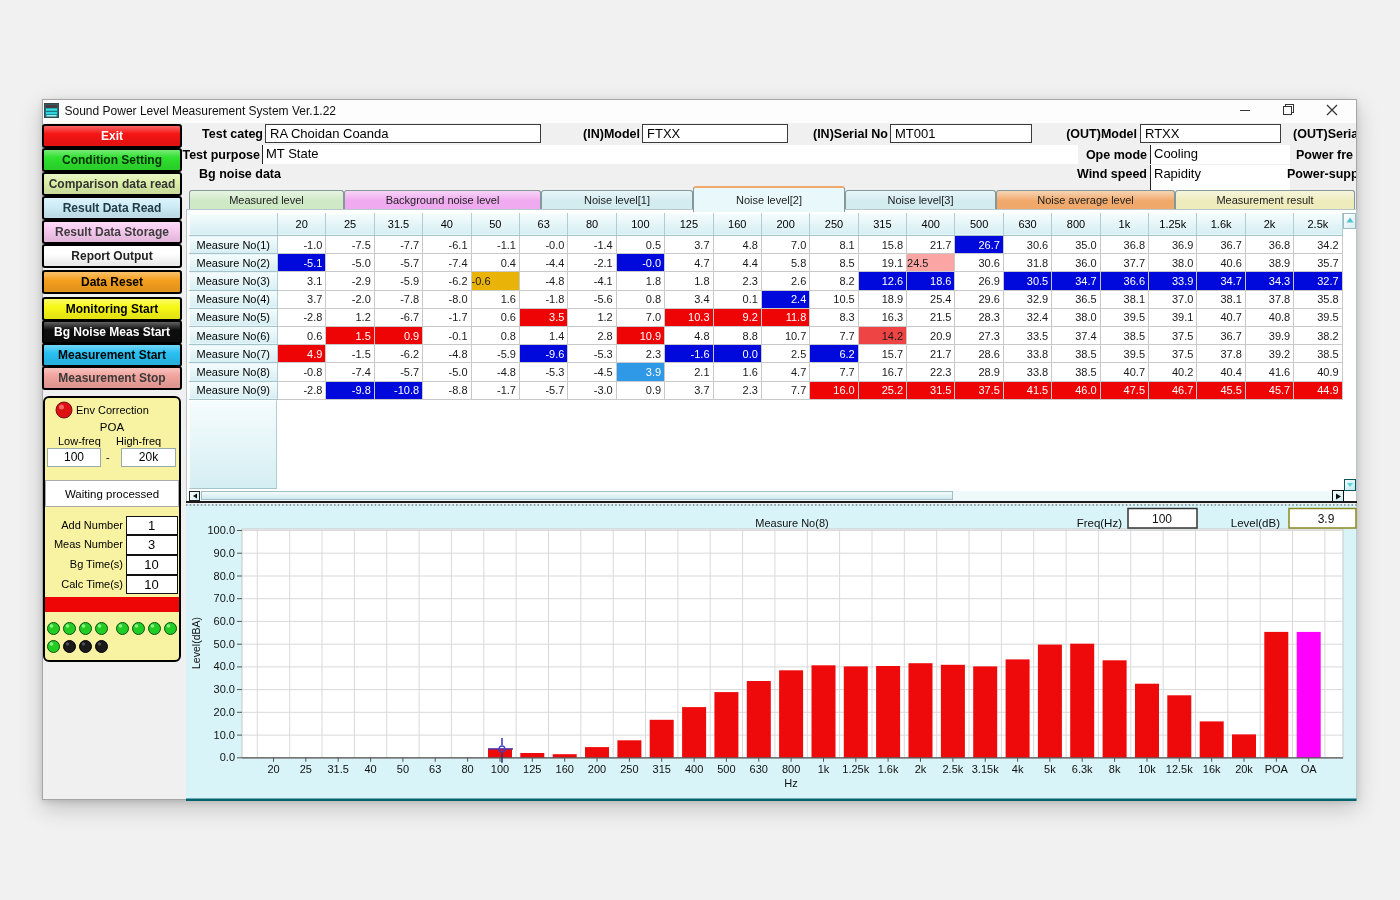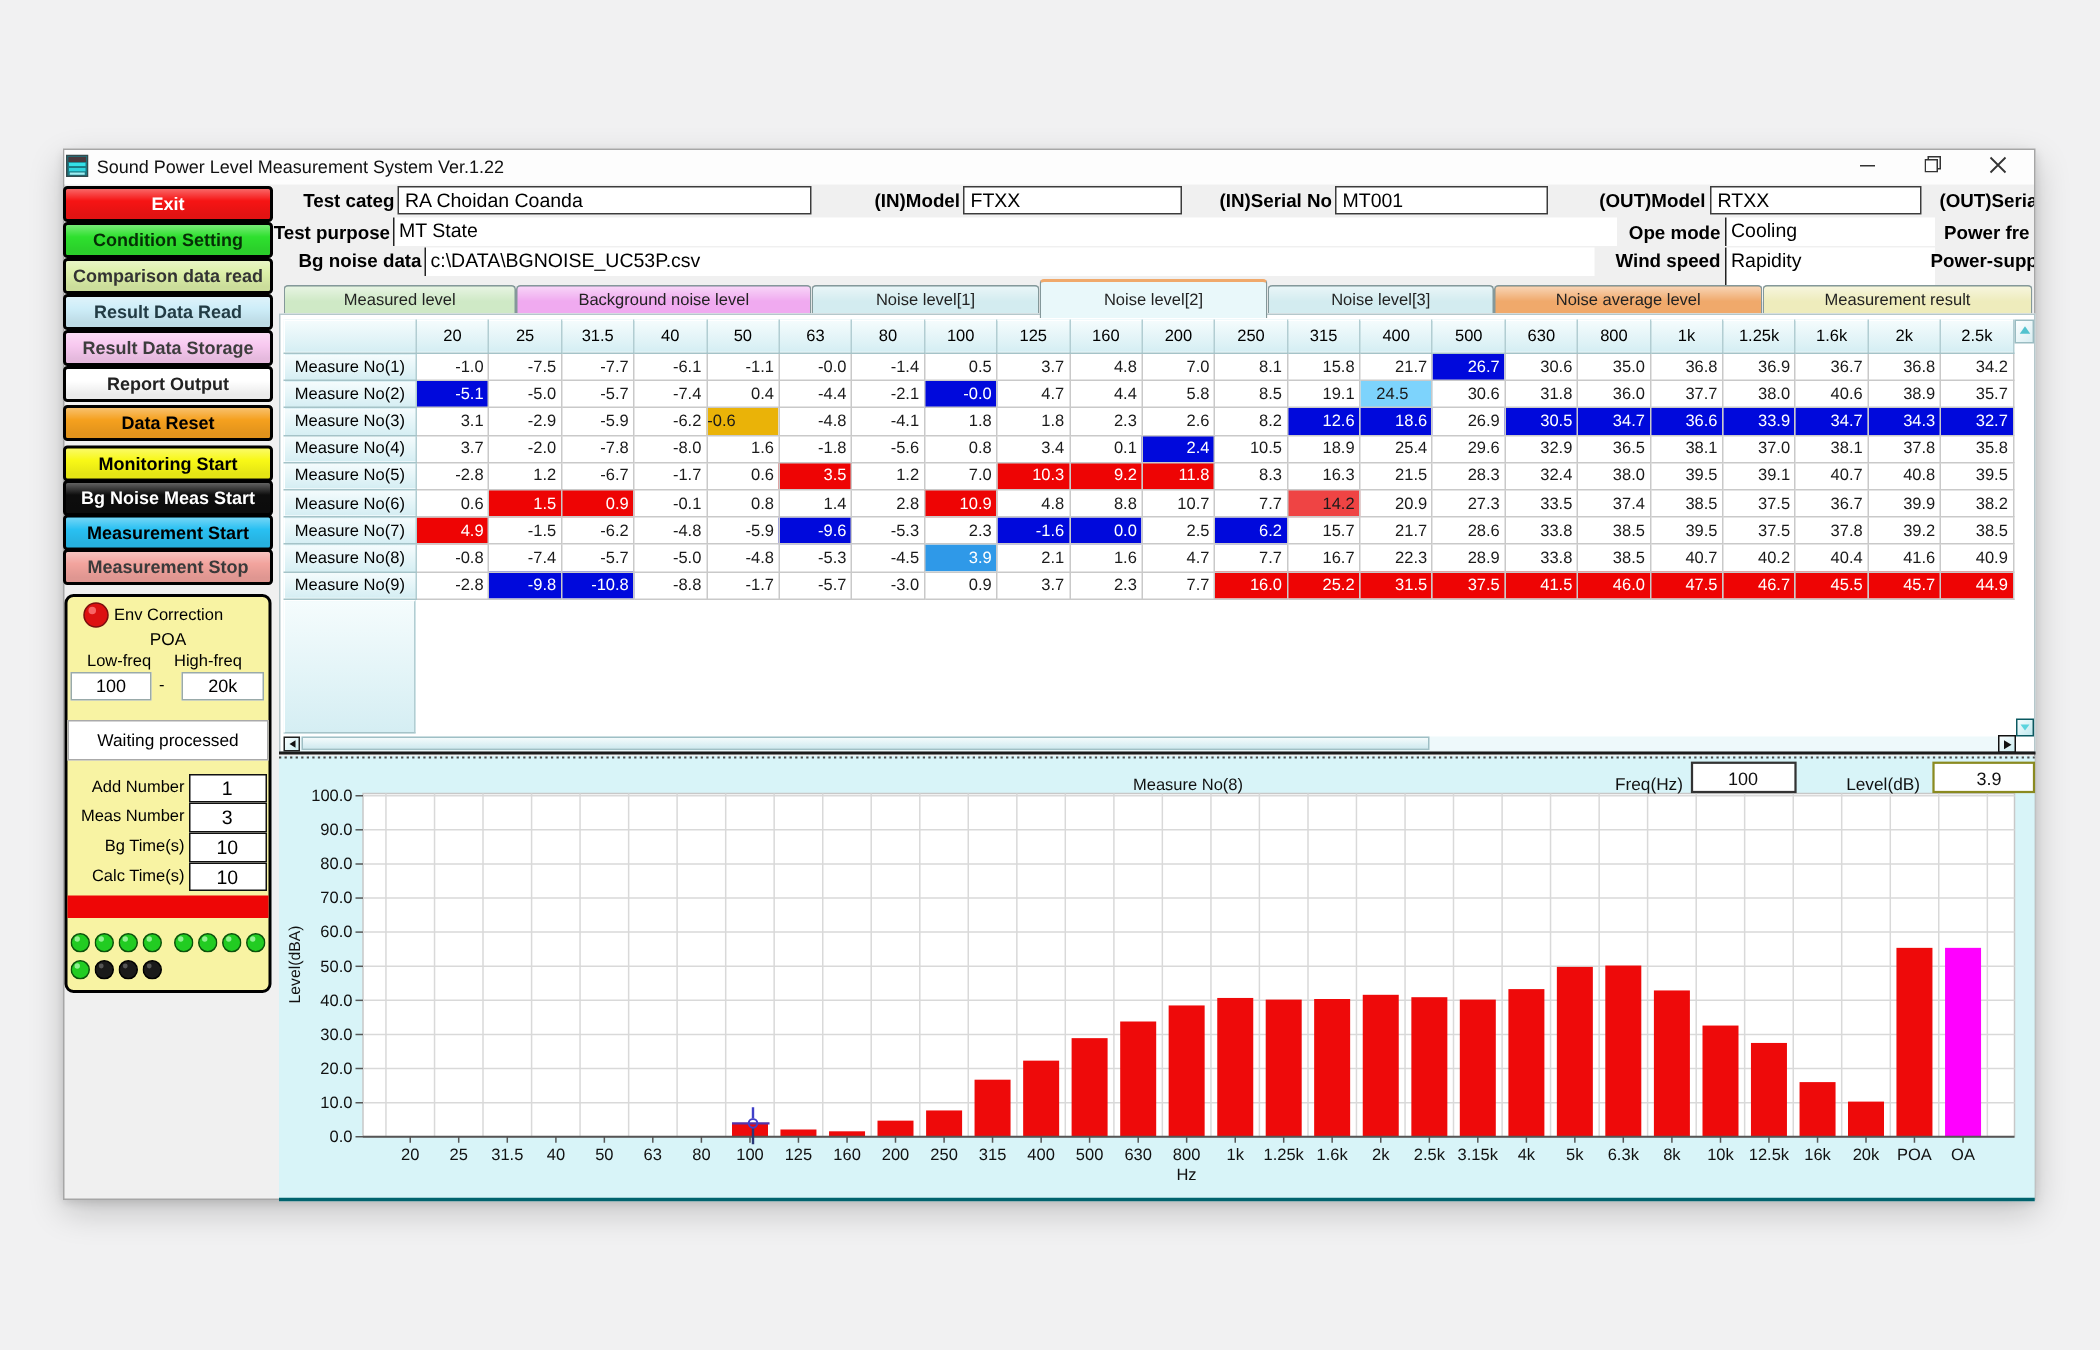--- a/index.html
+++ b/index.html
@@ -124,21 +124,20 @@
 <div class="inp" style="left:890px;top:123.5px;width:142px;height:19.5px;padding:1px 0 0 4px;">MT001</div>
 <div class="lbl" style="left:837px;top:127px;width:300px;text-align:right;">(OUT)Model</div>
 <div class="inp" style="left:1140px;top:123.5px;width:141px;height:19.5px;padding:1px 0 0 4px;">RTXX</div>
 <div class="lbl" style="left:1293px;top:127px;width:63px;overflow:hidden;">(OUT)Seria</div>
 <div class="lbl" style="left:-40px;top:148px;width:300px;text-align:right;">Test purpose</div>
 <div class="inp2" style="left:262px;top:145px;width:816px;height:19px;padding:1px 0 0 3px;">MT State</div>
 <div class="lbl" style="left:847px;top:148px;width:300px;text-align:right;">Ope mode</div>
 <div class="inp2" style="left:1150px;top:145px;width:140px;height:19px;padding:1px 0 0 3px;">Cooling</div>
 <div class="lbl" style="left:1296px;top:148px;width:60px;overflow:hidden;">Power fre</div>
 <div class="lbl" style="left:-19px;top:167px;width:300px;text-align:right;">Bg noise data</div>
-<div class="inp2" style="left:283px;top:164.5px;width:780px;height:19px;padding:1px 0 0 3px;">c:\DATA\BGNOISE_UC53P.csv</div>
 <div class="lbl" style="left:847px;top:167px;width:300px;text-align:right;">Wind speed</div>
 <div class="inp2" style="left:1150px;top:164.5px;width:140px;height:36px;padding:1px 0 0 3px;">Rapidity</div>
 <div class="lbl" style="left:1287px;top:167px;width:69px;overflow:hidden;">Power-supp</div>
 <div class="tab" style="left:189px;width:155px;background:#cfe9c6;background-image:linear-gradient(180deg,rgba(255,255,255,0.5),rgba(255,255,255,0) 55%);">Measured level</div>
 <div class="tab" style="left:344px;width:197px;background:#f0aaf0;background-image:linear-gradient(180deg,rgba(255,255,255,0.5),rgba(255,255,255,0) 55%);">Background noise level</div>
 <div class="tab" style="left:541px;width:152px;background:#d3ecf0;background-image:linear-gradient(180deg,rgba(255,255,255,0.5),rgba(255,255,255,0) 55%);">Noise level[1]</div>
 <div class="tab" style="left:693px;width:152px;background:#e9f8fa;background-image:linear-gradient(180deg,rgba(255,255,255,0.5),rgba(255,255,255,0) 55%);top:185.5px;height:26.5px;z-index:3;border-top:2.5px solid #f0a96b;background-image:none;">Noise level[2]</div>
 <div class="tab" style="left:845px;width:151px;background:#d3ecf0;background-image:linear-gradient(180deg,rgba(255,255,255,0.5),rgba(255,255,255,0) 55%);">Noise level[3]</div>
 <div class="tab" style="left:996px;width:179px;background:#f0a96b;background-image:linear-gradient(180deg,rgba(255,255,255,0.5),rgba(255,255,255,0) 55%);">Noise average level</div>
 <div class="tab" style="left:1175px;width:180px;background:#eeecbc;background-image:linear-gradient(180deg,rgba(255,255,255,0.5),rgba(255,255,255,0) 55%);">Measurement result</div>
@@ -203,21 +202,21 @@
           <td style="border:1px solid #c9c9c9;text-align:right;padding-right:3px;background:#fff;color:#1a1a1a;">-7.4</td>
           <td style="border:1px solid #c9c9c9;text-align:right;padding-right:3px;background:#fff;color:#1a1a1a;">0.4</td>
           <td style="border:1px solid #c9c9c9;text-align:right;padding-right:3px;background:#fff;color:#1a1a1a;">-4.4</td>
           <td style="border:1px solid #c9c9c9;text-align:right;padding-right:3px;background:#fff;color:#1a1a1a;">-2.1</td>
           <td style="border:1px solid #c9c9c9;text-align:right;padding-right:3px;background:#0009dc;color:#fff;">-0.0</td>
           <td style="border:1px solid #c9c9c9;text-align:right;padding-right:3px;background:#fff;color:#1a1a1a;">4.7</td>
           <td style="border:1px solid #c9c9c9;text-align:right;padding-right:3px;background:#fff;color:#1a1a1a;">4.4</td>
           <td style="border:1px solid #c9c9c9;text-align:right;padding-right:3px;background:#fff;color:#1a1a1a;">5.8</td>
           <td style="border:1px solid #c9c9c9;text-align:right;padding-right:3px;background:#fff;color:#1a1a1a;">8.5</td>
           <td style="border:1px solid #c9c9c9;text-align:right;padding-right:3px;background:#fff;color:#1a1a1a;">19.1</td>
-          <td style="border:1px solid #c9c9c9;text-align:center;padding-right:5px;background:#7dd3fc;color:#1a1a1a;">24.5</td>
+          <td style="border:1px solid #c9c9c9;text-align:left;padding-right:5px;background:#fca5a5;color:#1a1a1a;">24.5</td>
           <td style="border:1px solid #c9c9c9;text-align:right;padding-right:3px;background:#fff;color:#1a1a1a;">30.6</td>
           <td style="border:1px solid #c9c9c9;text-align:right;padding-right:3px;background:#fff;color:#1a1a1a;">31.8</td>
           <td style="border:1px solid #c9c9c9;text-align:right;padding-right:3px;background:#fff;color:#1a1a1a;">36.0</td>
           <td style="border:1px solid #c9c9c9;text-align:right;padding-right:3px;background:#fff;color:#1a1a1a;">37.7</td>
           <td style="border:1px solid #c9c9c9;text-align:right;padding-right:3px;background:#fff;color:#1a1a1a;">38.0</td>
           <td style="border:1px solid #c9c9c9;text-align:right;padding-right:3px;background:#fff;color:#1a1a1a;">40.6</td>
           <td style="border:1px solid #c9c9c9;text-align:right;padding-right:3px;background:#fff;color:#1a1a1a;">38.9</td>
           <td style="border:1px solid #c9c9c9;text-align:right;padding-right:3px;background:#fff;color:#1a1a1a;">35.7</td>
         </tr>
         <tr style="height:18.2px;">

